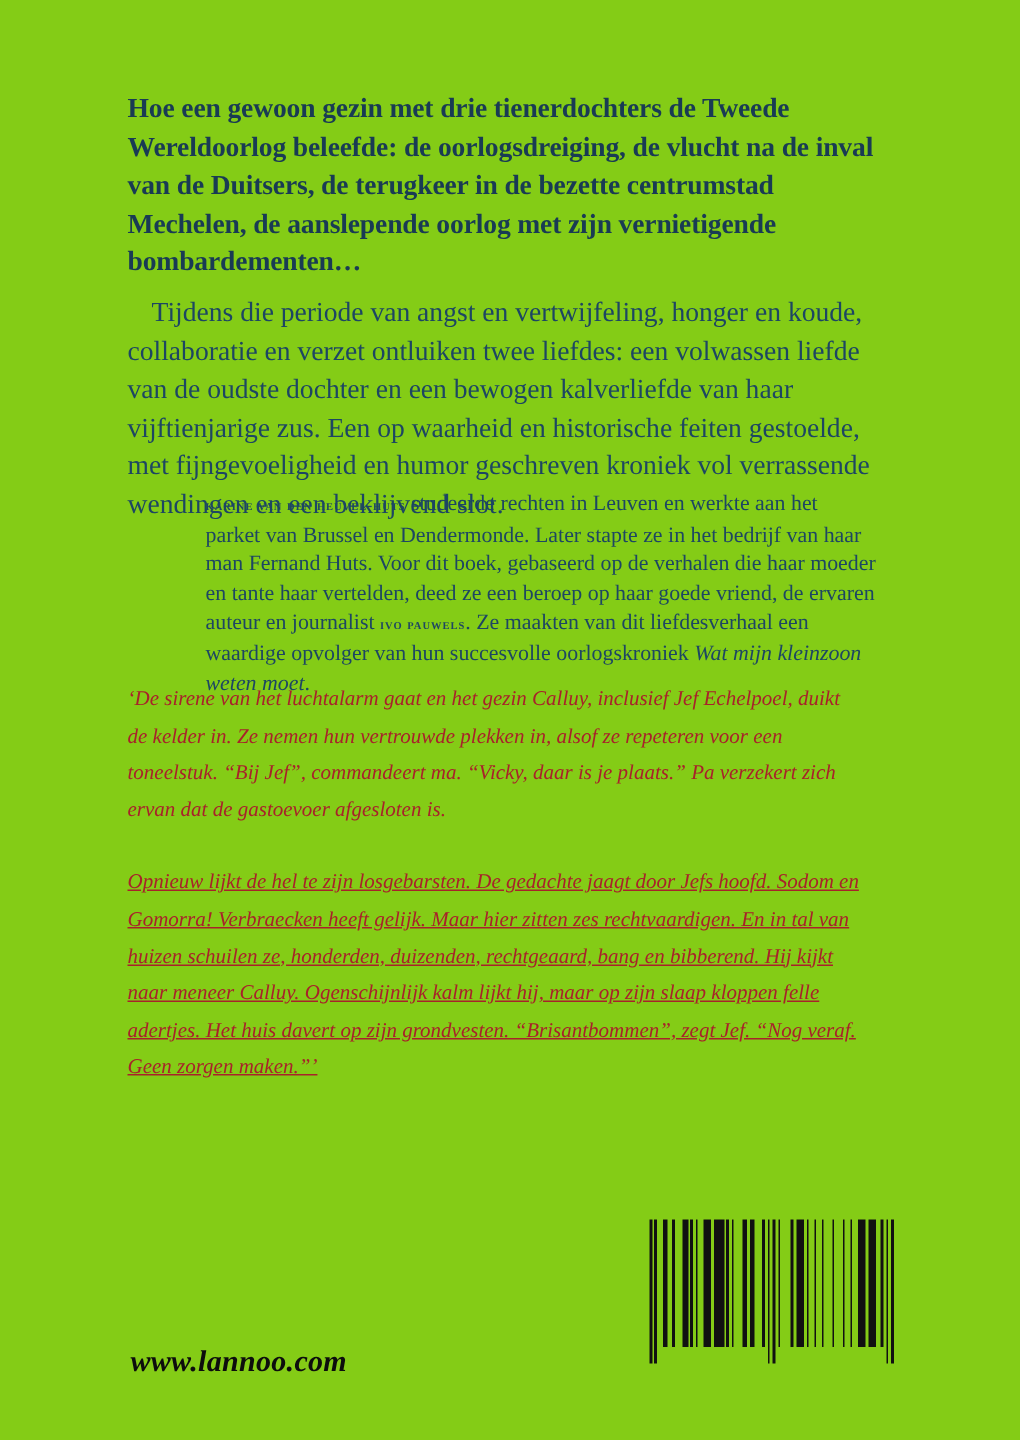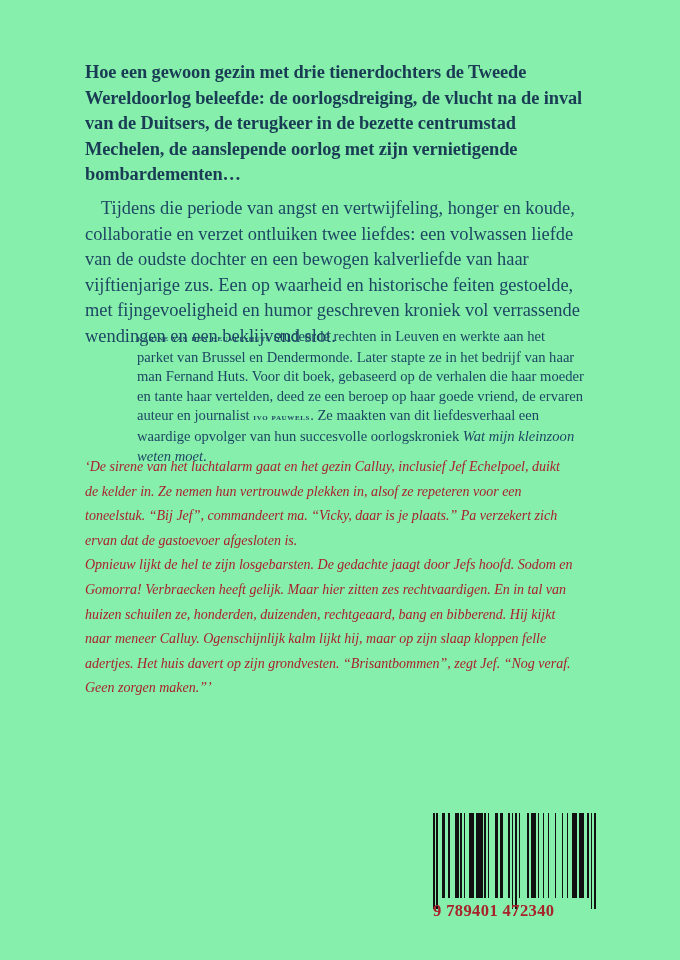--- a/index.html
+++ b/index.html
@@ -10,21 +10,21 @@
     width: 680px;
     height: 960px;
     background: #eff5ef;
     font-family: "Liberation Serif", serif;
     overflow: hidden;
     position: relative;
   }
   .page {
     position: absolute;
     inset: 0;
-    background: #86efac;
+    background: #84cc16;
   }
 
   
   .blurb-block {
     position: absolute;
     left: 85px;
     top: 60px;
     width: 500px;
   }
   .blurb-lead {
@@ -84,20 +84,22 @@
   .quote-para {
     font-family: "Liberation Serif", serif;
     font-style: italic;
     font-size: 14px;
     line-height: 24.6px;
     color: #a8222a;
     margin: 0;
     text-align: left;
   }
   .quote-para + .quote-para {
+    margin-top: 24px;
+    text-decoration: underline;
   }
 
   
   .publisher-url {
     position: absolute;
     left: 87px;
     top: 897px;
     font-family: "Liberation Serif", serif;
     font-weight: bold;
     font-style: italic;
@@ -154,20 +156,21 @@
 
   <div class="bio-block">
     <p class="bio-text"><span class="smallcaps">Karine van den Heuvel-Huts</span><span> studeerde rechten in Leuven en werkte aan het parket van Brussel en Dendermonde. Later stapte ze in het bedrijf van haar man Fernand Huts. Voor dit boek, gebaseerd op de verhalen die haar moeder en tante haar vertelden, deed ze een beroep op haar goede vriend, de ervaren auteur en journalist </span><span class="smallcaps">Ivo Pauwels</span><span>. Ze maakten van dit liefdesverhaal een waardige opvolger van hun succesvolle oorlogskroniek </span><span class="italic-title">Wat mijn kleinzoon weten moet</span><span>.</span></p>
   </div>
 
   <div class="quote-block">
     <p class="quote-para">‘De sirene van het luchtalarm gaat en het gezin Calluy, inclusief Jef Echelpoel, duikt de kelder in. Ze nemen hun vertrouwde plekken in, alsof ze repeteren voor een toneelstuk. “Bij Jef”, commandeert ma. “Vicky, daar is je plaats.” Pa verzekert zich ervan dat de gastoevoer afgesloten is.</p>
     <p class="quote-para">Opnieuw lijkt de hel te zijn losgebarsten. De gedachte jaagt door Jefs hoofd. Sodom en Gomorra! Verbraecken heeft gelijk. Maar hier zitten zes rechtvaardigen. En in tal van huizen schuilen ze, honderden, duizenden, rechtgeaard, bang en bibberend. Hij kijkt naar meneer Calluy. Ogenschijnlijk kalm lijkt hij, maar op zijn slaap kloppen felle adertjes. Het huis davert op zijn grondvesten. “Brisantbommen”, zegt Jef. “Nog veraf. Geen zorgen maken.”’</p>
   </div>
 
+  <div class="publisher-url">www.lannoo.com</div>
 
   <div class="barcode-area">
     <div class="barcode-bars" id="barcode-bars">
         <span class="guard" style="left: 0px; width: 1.53579px;"></span>
         <span class="guard" style="left: 3.43158px; width: 1.53579px;"></span>
         <span style="left: 8.57895px; width: 3.25158px;"></span>
         <span style="left: 15.4421px; width: 1.53579px;"></span>
         <span style="left: 22.3053px; width: 3.25158px;"></span>
         <span style="left: 27.4526px; width: 1.53579px;"></span>
         <span style="left: 30.8842px; width: 1.53579px;"></span>
@@ -188,16 +191,15 @@
         <span style="left: 114.958px; width: 1.53579px;"></span>
         <span style="left: 121.821px; width: 1.53579px;"></span>
         <span style="left: 128.684px; width: 1.53579px;"></span>
         <span style="left: 133.832px; width: 1.53579px;"></span>
         <span style="left: 138.979px; width: 4.96737px;"></span>
         <span style="left: 145.842px; width: 4.96737px;"></span>
         <span style="left: 154.421px; width: 1.53579px;"></span>
         <span class="guard" style="left: 157.853px; width: 1.53579px;"></span>
         <span class="guard" style="left: 161.284px; width: 1.53579px;"></span>
       </div>
-    <div class="barcode-digits">9  789401  472340</div>
   </div>
 
 </div>
 
 </body></html>

